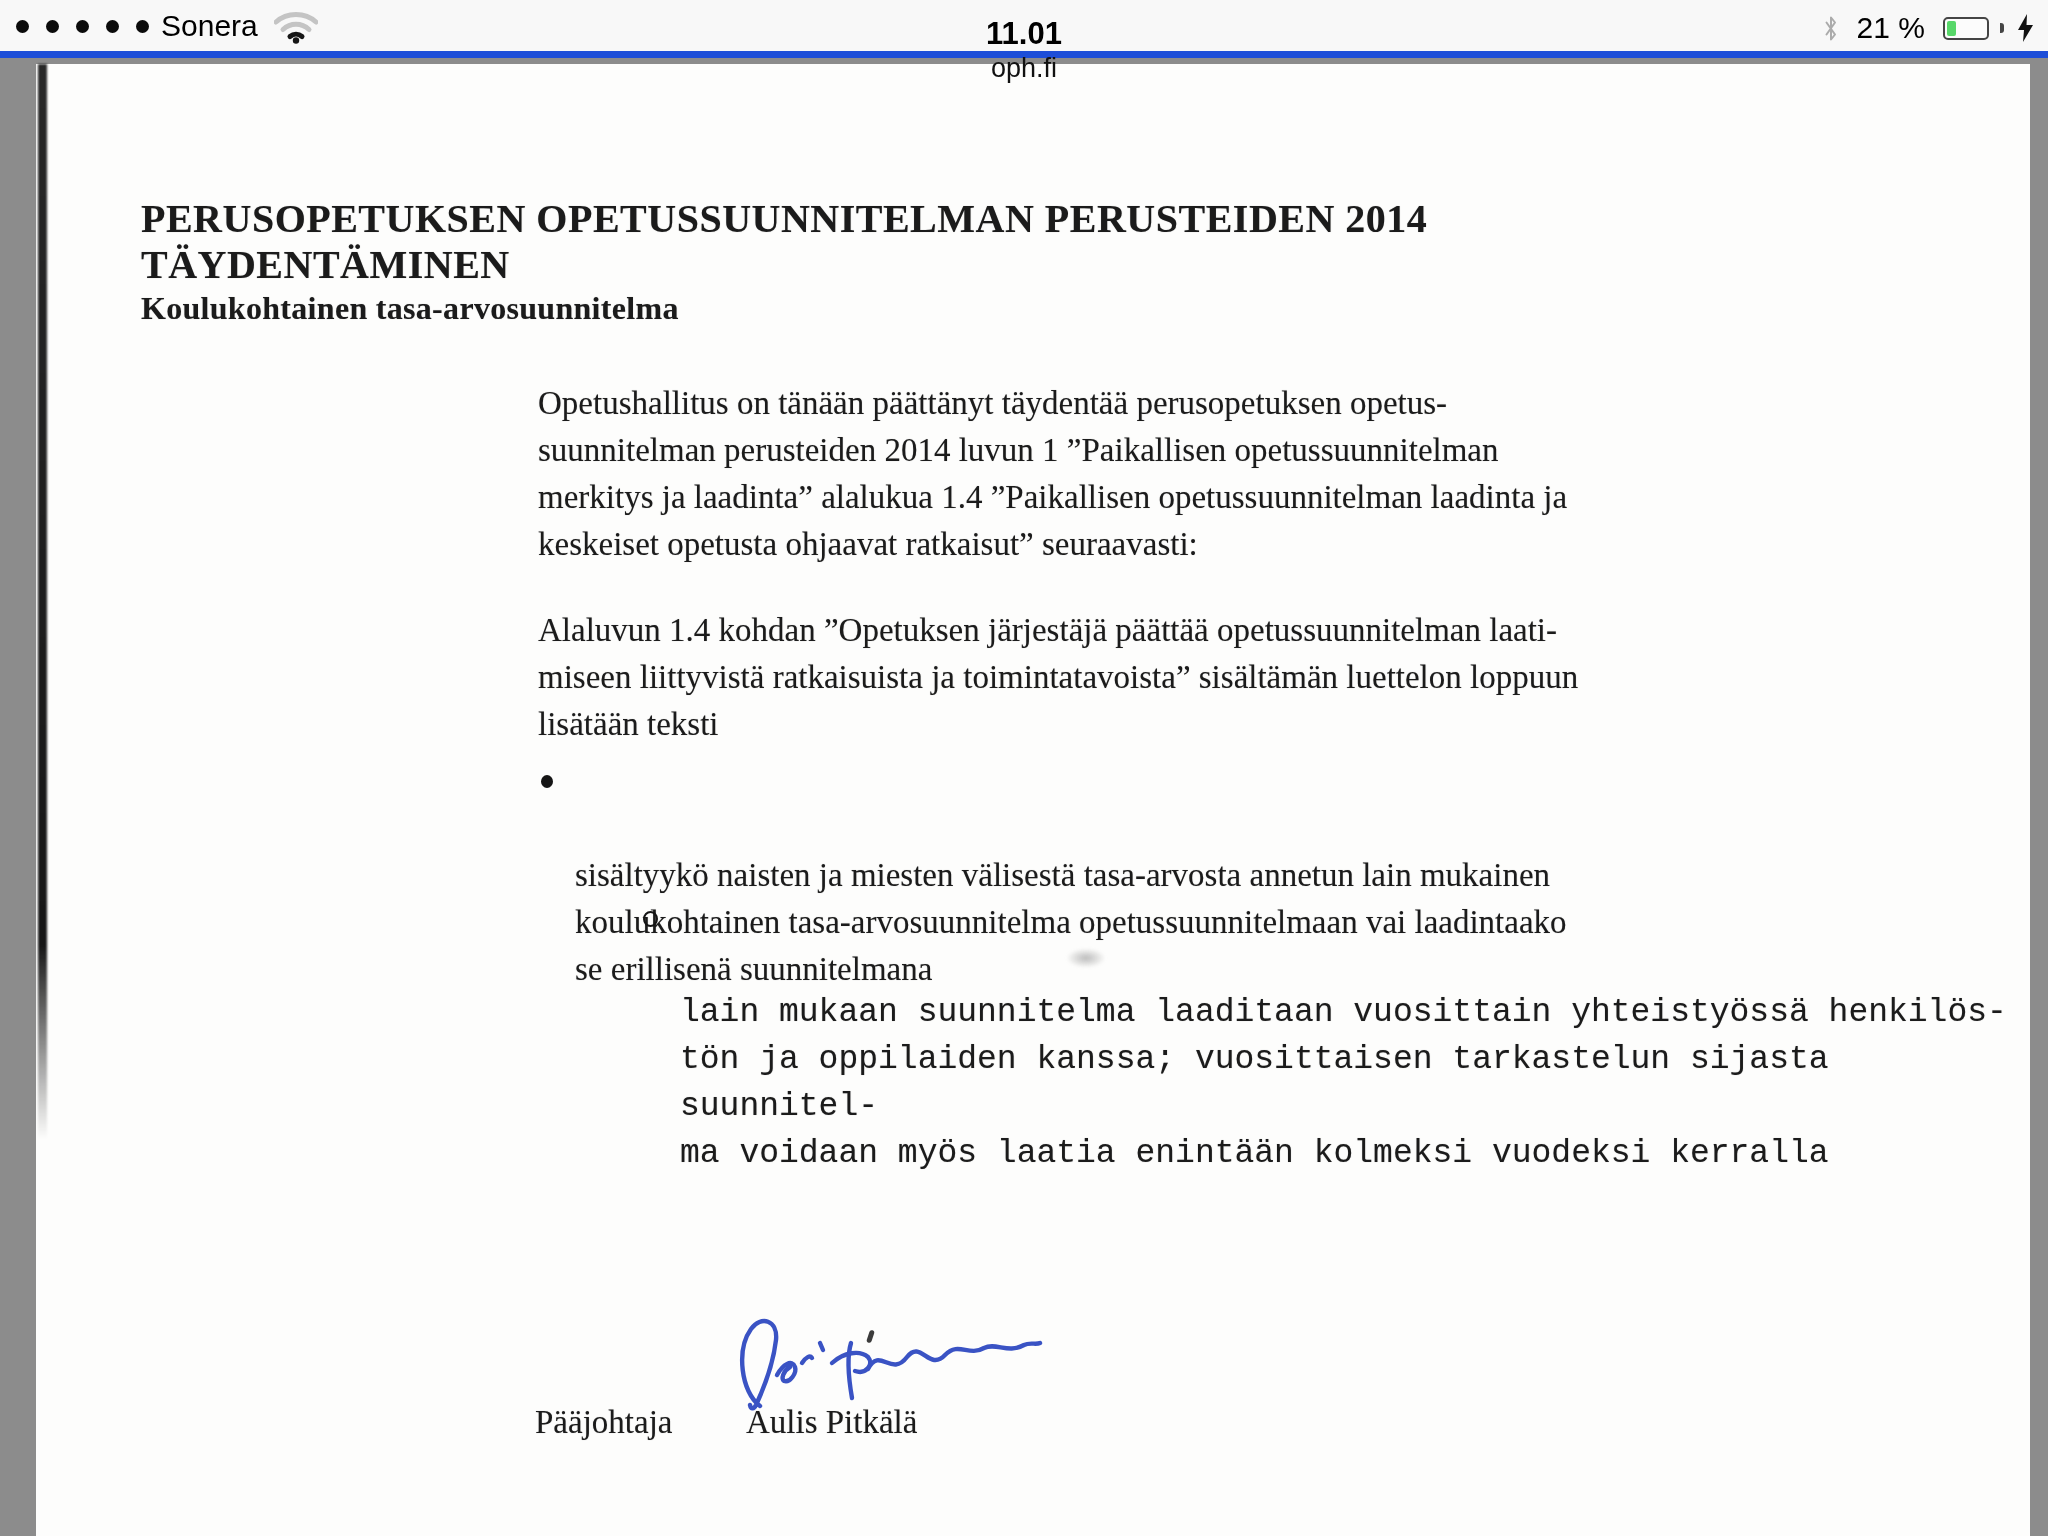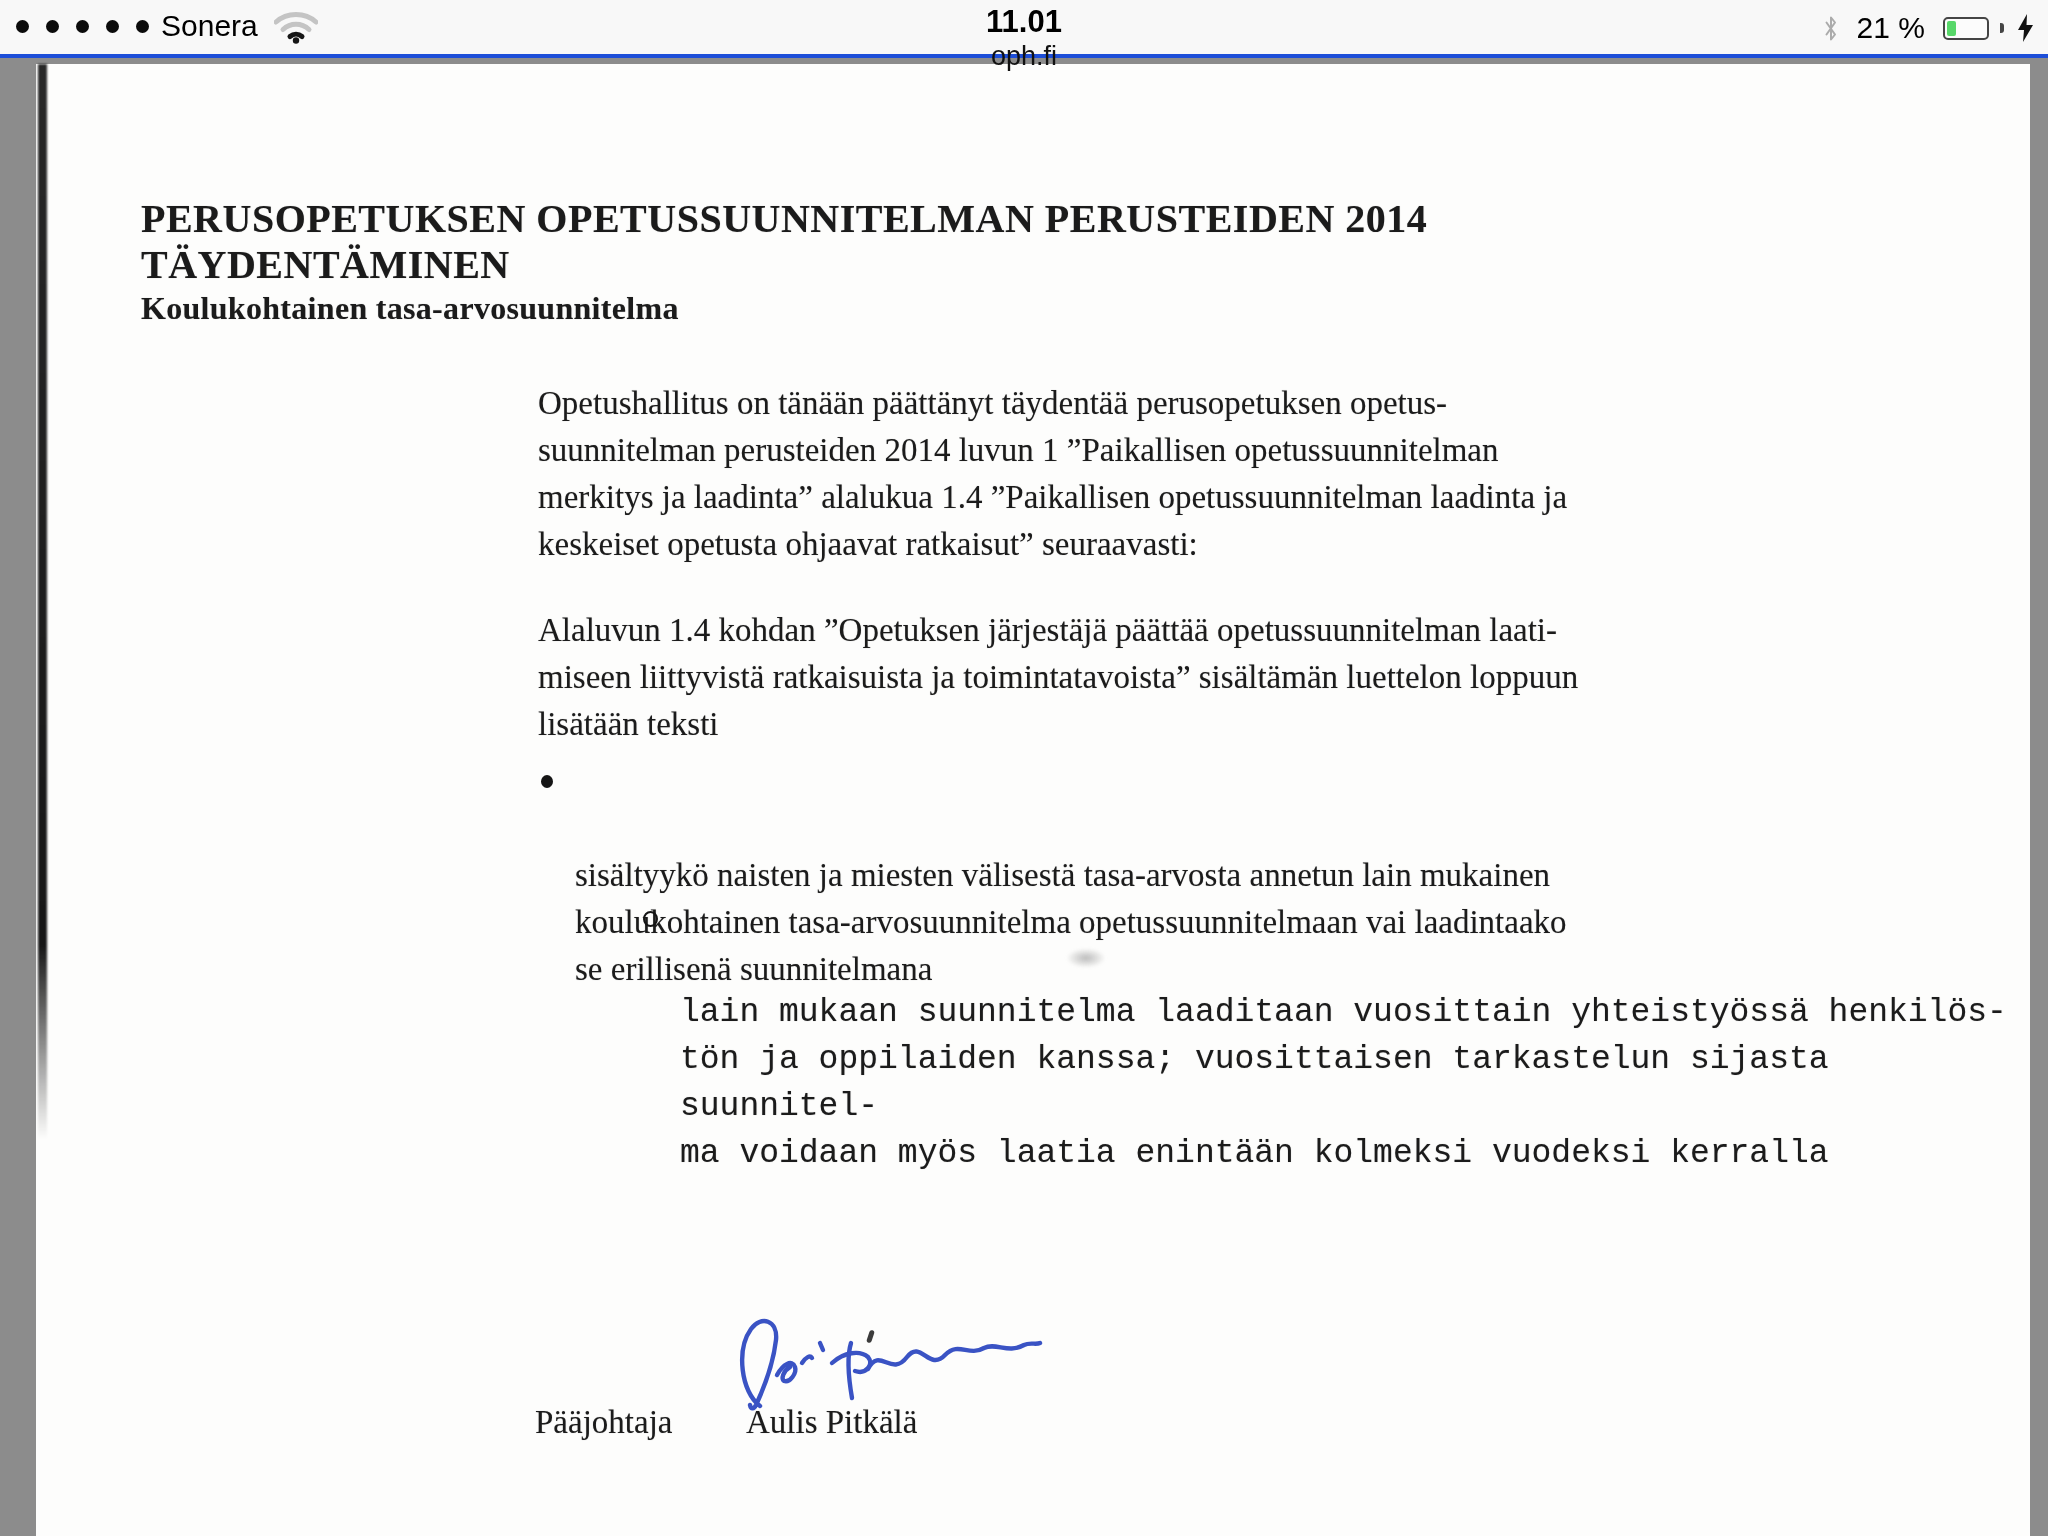--- a/index.html
+++ b/index.html
@@ -5,30 +5,30 @@
   * { margin:0; padding:0; box-sizing:border-box; }
   html,body { background:#6e6e6e; }
   .screen{
     position:relative; width:2048px; height:1536px; overflow:hidden;
     background:#8c8c8c;
     font-family:"Liberation Sans","DejaVu Sans",sans-serif;
   }
   
   .statusbar{
     position:absolute; left:0; top:0; right:0; height:58px;
-    background:#f8f8f8; border-bottom:4px solid #1d4ed8; z-index:5;
+    background:#f8f8f8; border-bottom:7px solid #1d4ed8; z-index:5;
   }
   .sb-left{ position:absolute; left:16px; top:9px; height:34px; display:flex; align-items:center; }
   .dots{ display:flex; align-items:center; margin-right:12px; }
   .dot{ width:13px; height:13px; border-radius:50%; background:#0b0b0b; margin-right:17px; }
   .dot:last-child{ margin-right:0; }
   .carrier{ font-size:30px; color:#000; margin-right:16px; }
   .wifi{ display:block; margin-top:2px; }
   .sb-center{ position:absolute; left:0; right:0; top:0; text-align:center; }
-  .time{ font-size:31px; font-weight:700; color:#000; margin-top:4px; }
+  .time{ font-size:31px; font-weight:700; color:#000; margin-top:16px; }
   .url{ font-size:27px; color:#111; margin-top:1px; }
   .sb-right{ position:absolute; right:14px; top:10px; height:36px; display:flex; align-items:center; gap:18px; }
   .pct{ font-size:30px; color:#000; }
   .batt{ position:relative; width:46px; height:23px; border:2px solid #454545; border-radius:5px; background:#fcfcfc; }
   .batt-fill{ position:absolute; left:2px; top:2px; bottom:2px; width:9px; border-radius:2px; background:#57d769; }
   .batt-nub{ width:4px; height:10px; background:#454545; border-radius:0 3px 3px 0; margin-left:-7px; }
   
   .page{
     position:absolute; left:20px; right:18px; top:64px; bottom:0;
     background:#fdfdfc;

